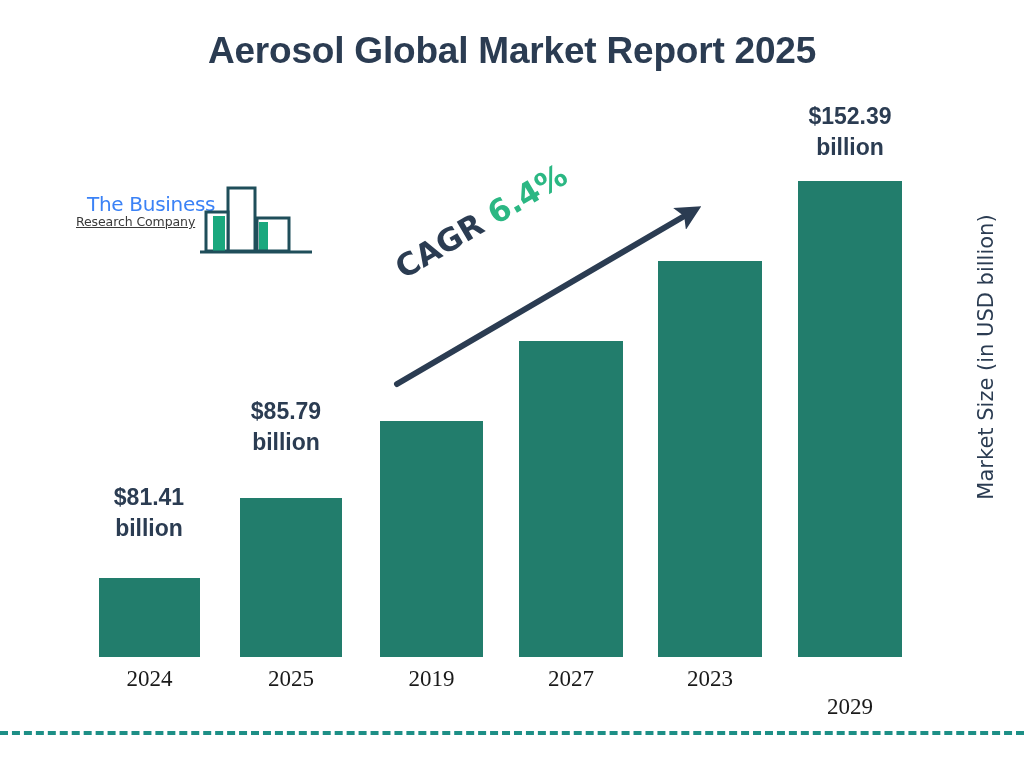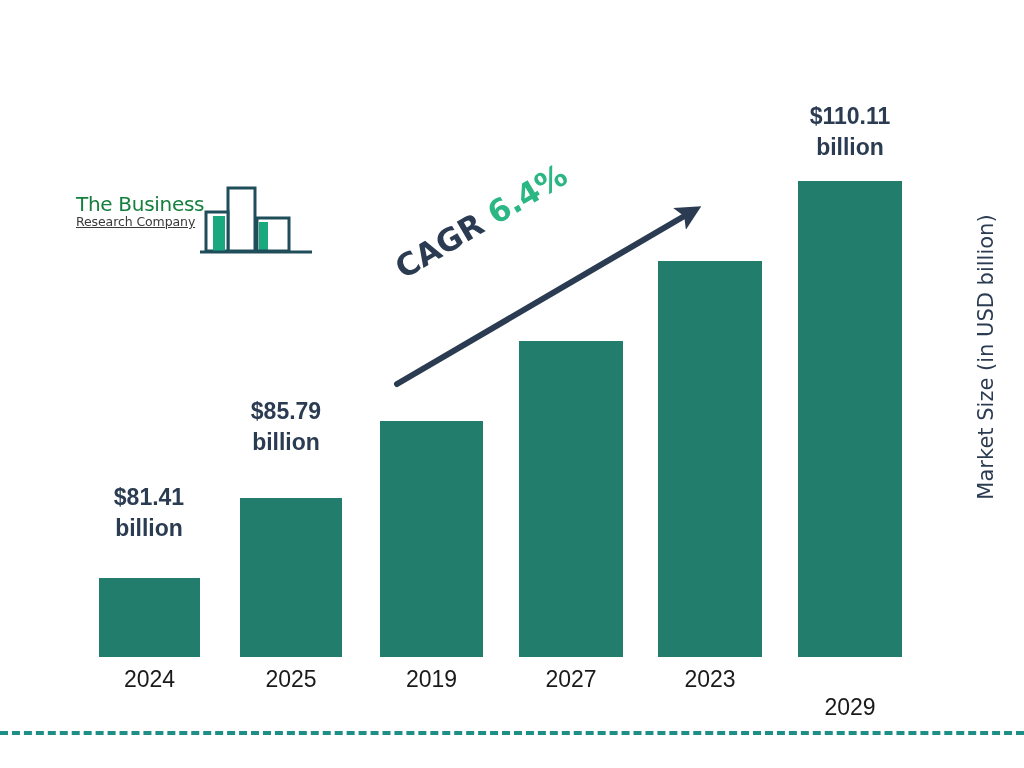--- a/index.html
+++ b/index.html
@@ -43,23 +43,24 @@
   #logo-text-wrap {
     position: absolute;
     left: 4px;
     top: 8px;
     width: 140px;
     text-align: left;
     line-height: 1.05;
   }
   #logo-line1 {
     font-size: 20px;
-    color: #15803d;
+    color: #3b82f6;
     font-family: "DejaVu Sans", sans-serif;
     letter-spacing: -0.3px;
+    margin-left: 11px;
   }
   #logo-line2 {
     font-size: 12.5px;
     color: #3a3a3a;
     font-family: "DejaVu Sans", sans-serif;
     letter-spacing: -0.1px;
     text-decoration: underline;
   }
   #logo-mark {
     position: absolute;
@@ -80,21 +81,21 @@
     line-height: 1.33;
     text-align: center;
     white-space: nowrap;
   }
   .bar-value .line2 { display: block; }
   .year-label {
     position: absolute;
     font-size: 23px;
     color: #1a1a1a;
     text-align: center;
-    font-family: Liberation Sans, sans-serif;
+    font-family: Liberation Serif, serif;
     top: 666px;
   }
 
   
   #cagr-annotation {
     position: absolute;
     left: 398px;
     top: 252px;
     transform: rotate(-30.5deg);
     transform-origin: left center;
@@ -131,20 +132,21 @@
     border-top: 4px dashed #1d8f86;
   }
 
   svg { display: block; overflow: visible; }
 </style>
 </head>
 <body>
 
 <div id="canvas">
 
+  <div id="chart-title">Aerosol Global Market Report 2025</div>
 
   <div id="logo">
     <div id="logo-text-wrap">
       <div id="logo-line1">The Business</div>
       <div id="logo-line2">Research Company</div>
     </div>
     <div id="logo-mark">
       <svg width="155" height="70" viewBox="0 0 155 70">
 
         <rect x="28" y="2" width="27" height="63" fill="#ffffff" stroke="#1f4e5a" stroke-width="3"></rect>
@@ -173,21 +175,21 @@
     <span>$81.41</span>
     <span class="line2">billion</span>
   </div>
 
   <div class="bar-value" style="left:206px; top:396px; width:160px; text-align:center;">
     <span>$85.79</span>
     <span class="line2">billion</span>
   </div>
 
   <div class="bar-value" style="left:770px; top:101px; width:160px; text-align:center;">
-    <span>$110.11</span>
+    <span>$152.39</span>
     <span class="line2">billion</span>
   </div>
 
   <div class="year-label" style="left:99px; width:101px;">2024</div>
   <div class="year-label" style="left:240px; width:102px;">2025</div>
   <div class="year-label" style="left:380px; width:103px;">2019</div>
   <div class="year-label" style="left:519px; width:104px;">2027</div>
   <div class="year-label" style="left:658px; width:104px;">2023</div>
   <div class="year-label" style="left:798px; width:104px;margin-top:28px;">2029</div>
 

